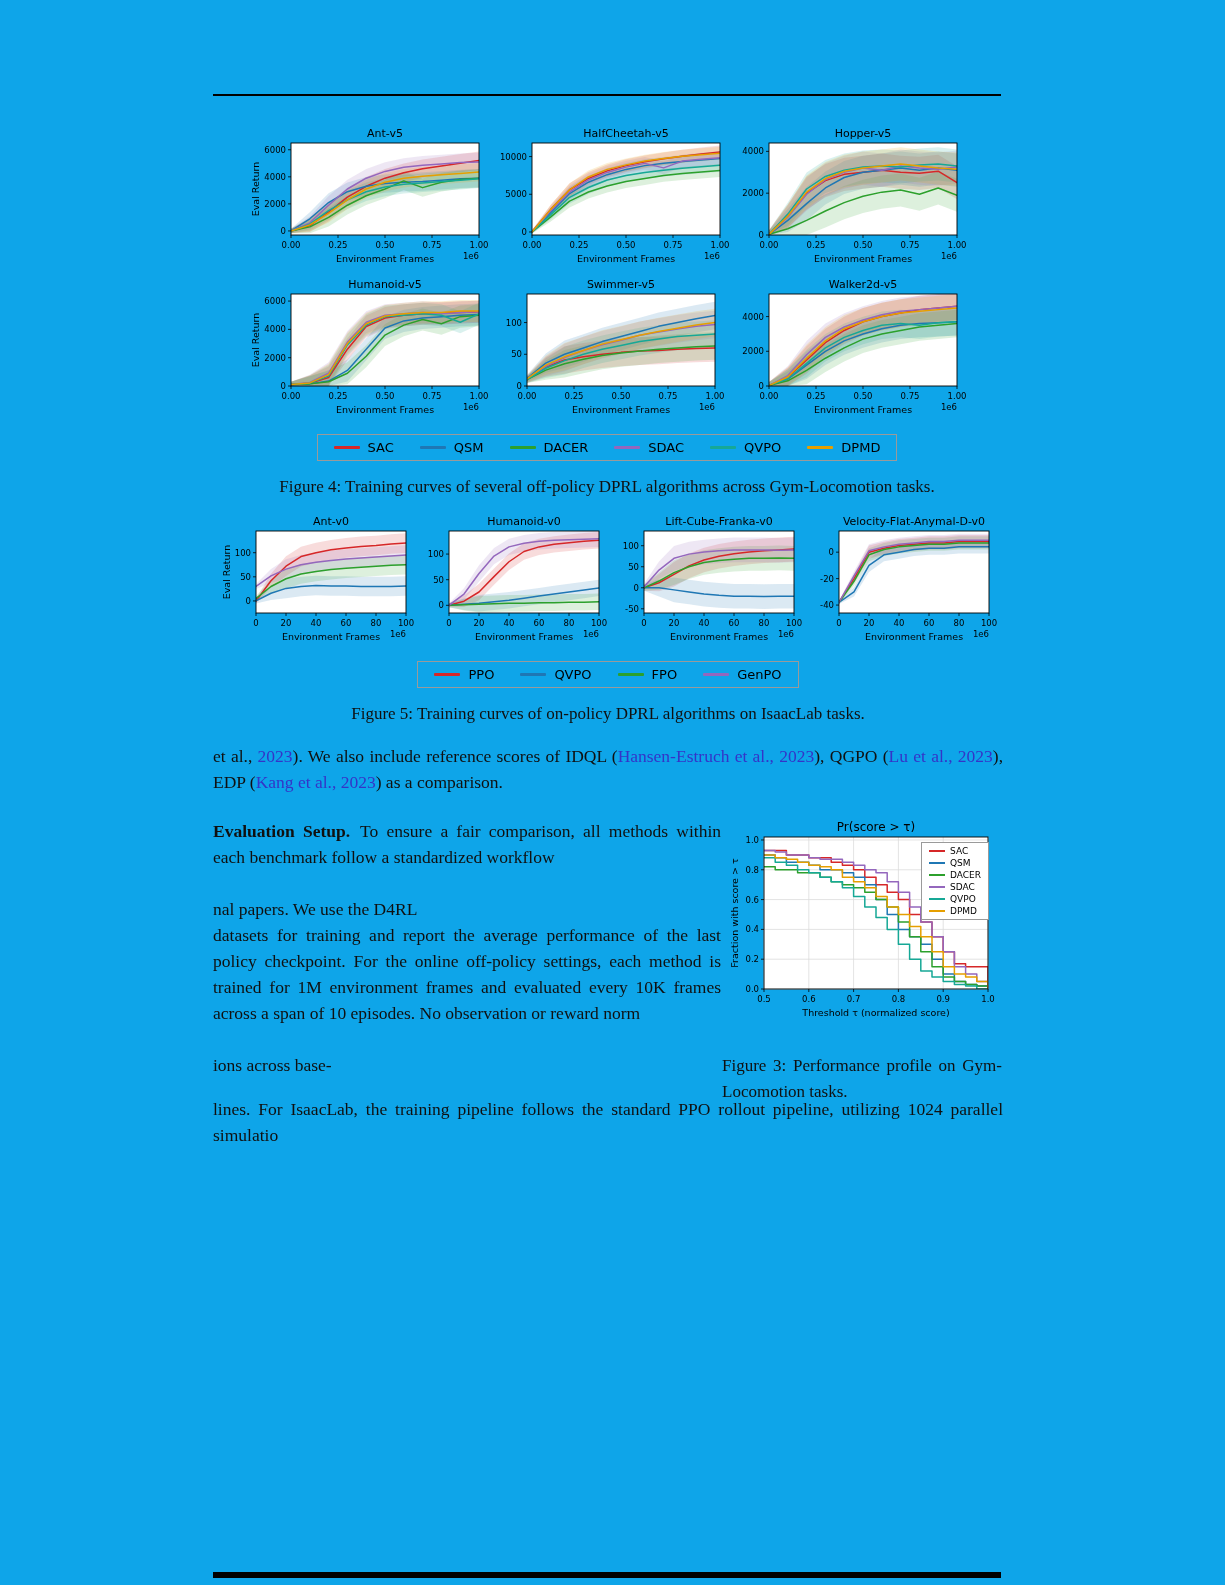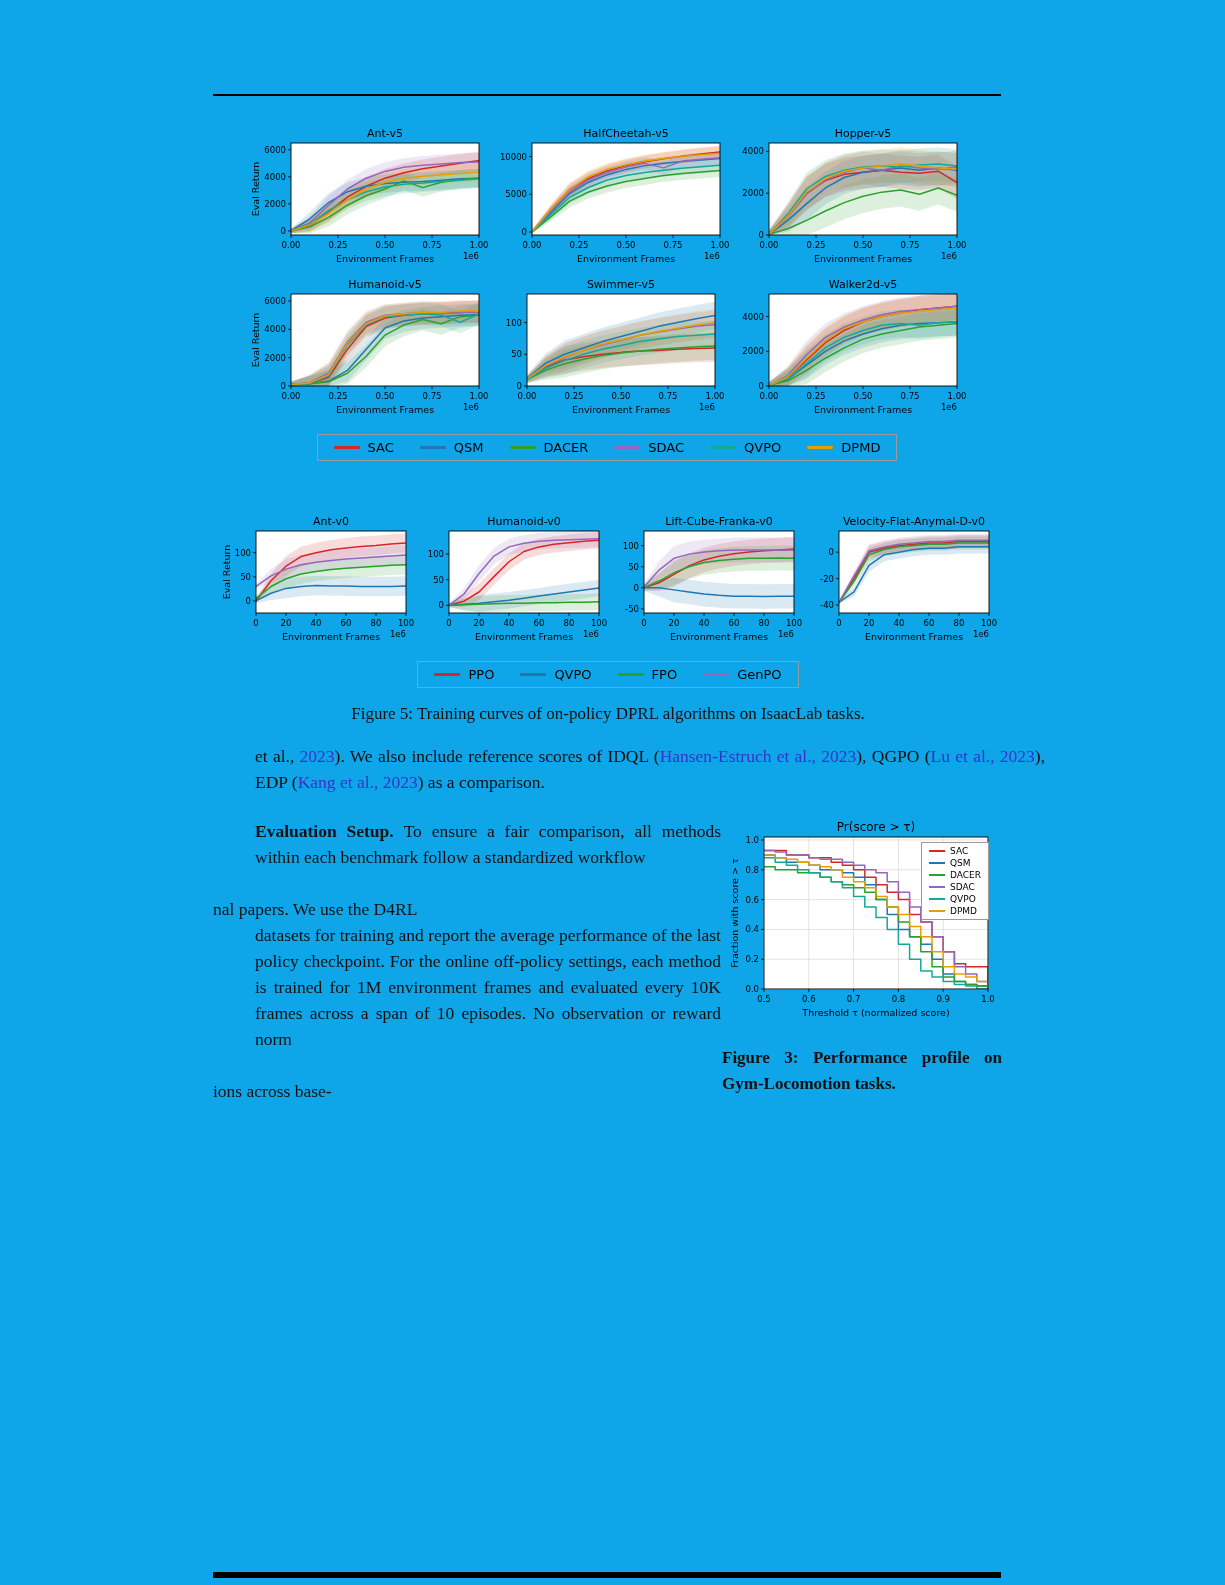--- a/index.html
+++ b/index.html
@@ -19,35 +19,35 @@
 
   .legend-box{display:flex;justify-content:center;align-items:center;gap:26px;
       border:1px solid #9a9a9a;padding:5px 16px;margin:8px auto 0;width:max-content;
       font-family:"DejaVu Sans",sans-serif;font-size:13px;color:#000;}
   .lg-item{display:inline-flex;align-items:center;gap:8px;}
   .lg-line{display:inline-block;width:26px;height:3px;border-radius:1px;}
 
   .caption{text-align:center;font-size:17px;margin-top:16px;color:#101010;}
 
   .body-par{font-size:17.5px;line-height:26px;margin:0;}
-  .justify{text-align:justify;margin-left:42px;}
+  .justify{text-align:justify;}
   .right-line{text-align:left;}
   .cite{color:#3434c8;cursor:pointer;}
   .refs{position:absolute;left:213px;top:743px;width:790px;}
   .eval-left{position:absolute;left:213px;top:818px;width:508px;}
   .eval-head{font-weight:bold;margin-right:10px;}
   .gap1{margin-top:26px;}
   .fig3-col{position:absolute;left:722px;top:820px;width:280px;}
   .fig3-wrap{position:relative;width:272px;margin:0 auto;text-align:center;}
   #fig3-legend{position:absolute;top:22px;right:9px;border:1px solid #9a9a9a;background:#fff;
       padding:3px 7px;display:flex;flex-direction:column;gap:2px;
       font-family:"DejaVu Sans",sans-serif;font-size:9px;color:#000;}
   .lg-item-sm{display:inline-flex;align-items:center;gap:5px;}
   .lg-line-sm{display:inline-block;width:16px;height:2.5px;}
-  .fig3-caption{font-size:17px;line-height:26px;margin-top:12px;text-align:justify;font-weight:bold;}
+  .fig3-caption{font-size:17px;line-height:26px;margin-top:20px;text-align:justify;}
   .post-par{position:absolute;left:213px;top:1096px;width:790px;}
 </style>
 </head>
 <body>
 
 <div class="page">
   <div class="rule rule-top"></div>
 
   <figure class="figblock fig4" style="margin:0">
     <div id="fig4-grid" class="chart-grid grid3">
@@ -329,20 +329,21 @@
         </span>
         <span class="lg-item">
           <span class="lg-line" style="background: rgb(22, 168, 150);"></span>
           <span>QVPO</span>
         </span>
         <span class="lg-item">
           <span class="lg-line" style="background: rgb(230, 159, 0);"></span>
           <span>DPMD</span>
         </span>
       </div>
+    <figcaption class="caption">Figure 4: Training curves of several off-policy DPRL algorithms across Gym-Locomotion tasks.</figcaption>
   </figure>
 
   <figure class="figblock fig5" style="margin:1px">
     <div id="fig5-grid" class="chart-grid grid4">
         <div class="chart-cell">
           <svg width="194" height="139" xmlns="http://www.w3.org/2000/svg" font-family="DejaVu Sans, sans-serif">
             <defs>
               <clipPath id="clip6">
                 <rect x="36" y="17" width="150" height="82"></rect>
               </clipPath>
@@ -613,15 +614,16 @@
           </span>
           <span class="lg-item-sm">
             <span class="lg-line-sm" style="background: rgb(230, 159, 0);"></span>
             <span>DPMD</span>
           </span>
         </div>
     </div>
     <div class="fig3-caption">Figure 3: Performance profile on Gym-Locomotion tasks.</div>
   </div>
 
+  <p class="body-par justify post-par">lines. For IsaacLab, the training pipeline follows the standard PPO rollout pipeline, utilizing 1024 parallel simulatio</p>
 
   <div class="rule rule-bottom"></div>
 </div>
 
 </body></html>

